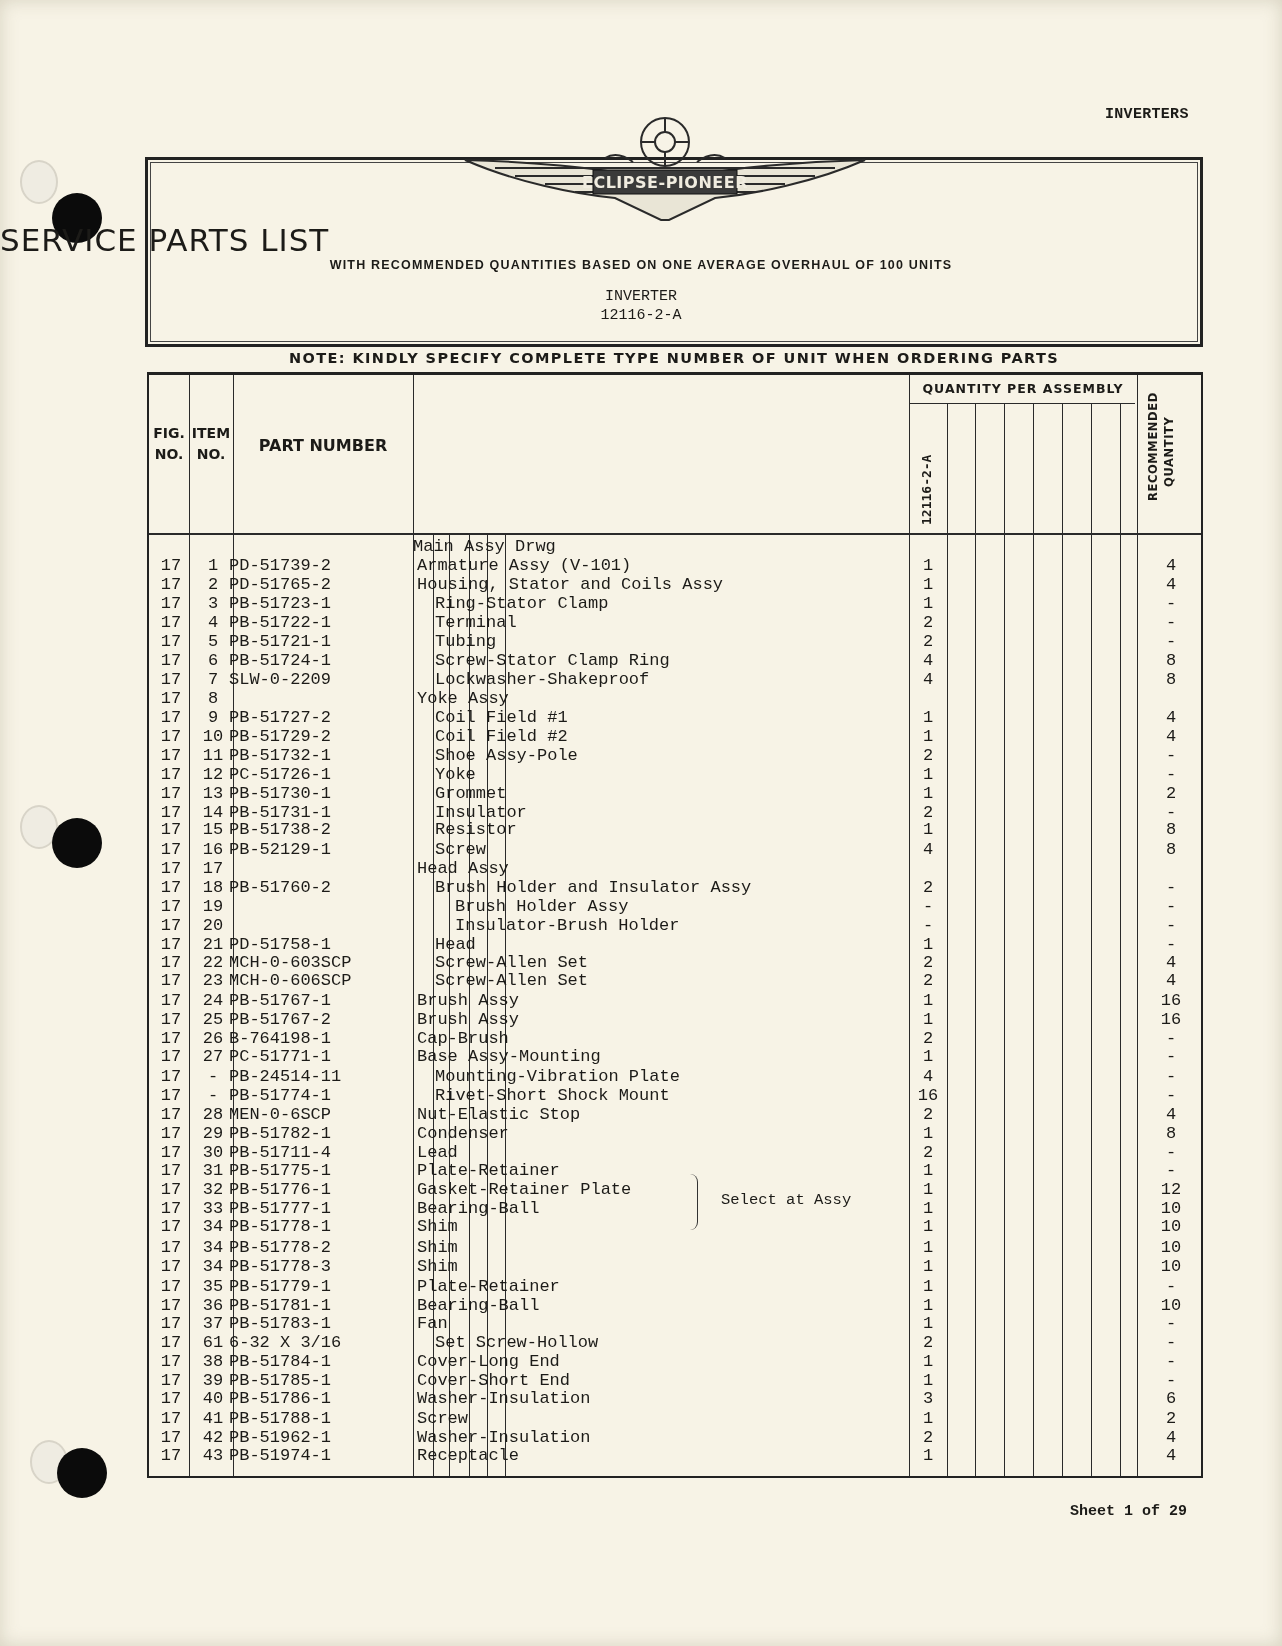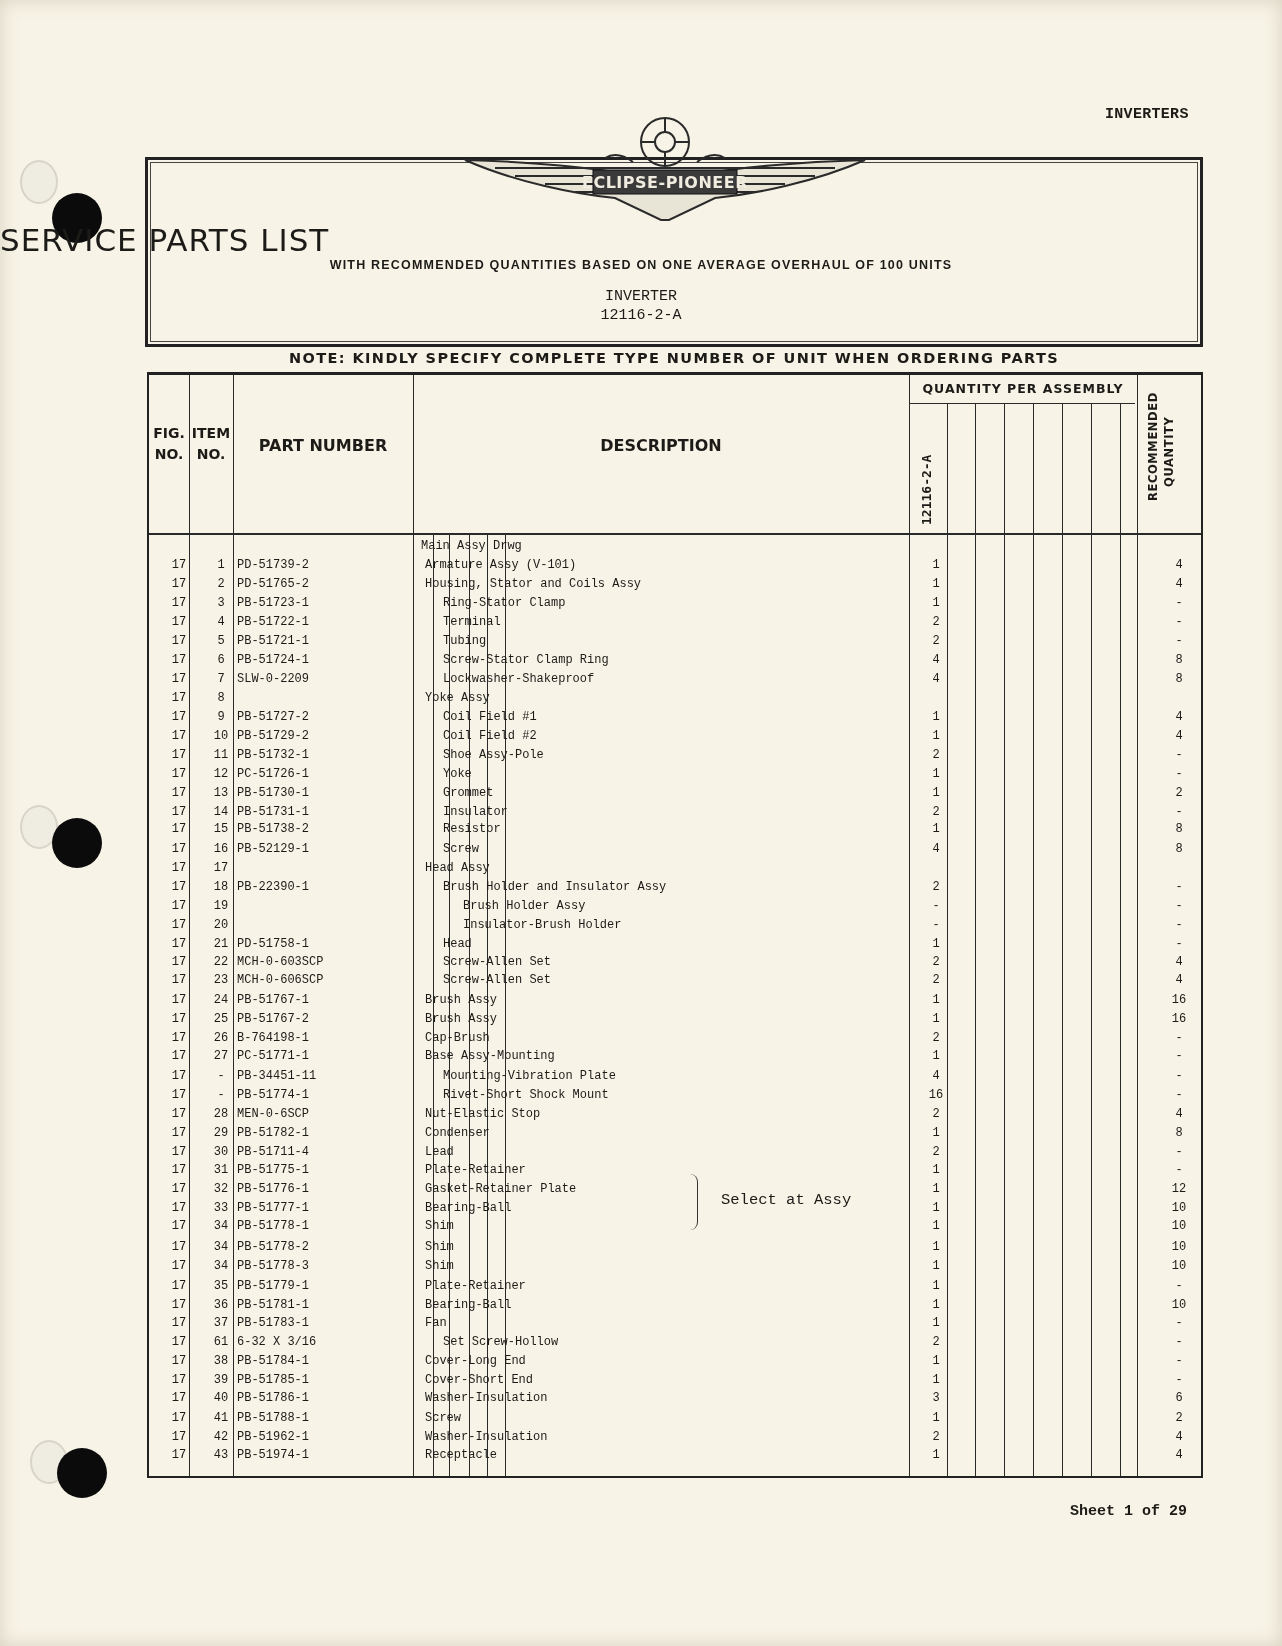--- a/index.html
+++ b/index.html
@@ -48,21 +48,21 @@
   .vline { position: absolute; top: 0; bottom: 0; width: 0; border-left: 1.5px solid #2a2a2a; }
   .hline { position: absolute; left: 0; right: 0; height: 0; border-top: 2px solid #2a2a2a; }
   .hdr {
     position: absolute; font-family: "DejaVu Sans", sans-serif; font-weight: bold; font-size: 16px;
     text-align: center; line-height: 21px;
   }
   .qpa-head { position: absolute; font-family: "DejaVu Sans", sans-serif; font-weight: bold; font-size: 12.5px; letter-spacing: 1px; text-align: center; }
   .rot { position: absolute; transform-origin: left top; transform: rotate(-90deg); white-space: nowrap; }
 
   .rows { position: absolute; left: 0; top: 166px; width: 100%; }
-  .row { position: absolute; left: 8px; width: 100%; height: 19px; font-size: 12px; line-height: 19px; }
+  .row { position: absolute; left: 0; width: 100%; height: 19px; font-size: 17px; line-height: 19px; }
   .c { position: absolute; white-space: pre; }
   .c-fig { left: 4px; width: 36px; text-align: center; }
   .c-item { left: 44px; width: 40px; text-align: center; }
   .c-part { left: 80px; }
   .c-desc { left: 268px; }
   .c-qty { left: 764px; width: 30px; text-align: center; }
   .c-rec { left: 997px; width: 50px; text-align: center; }
   .select-note { position: absolute; left: 572px; font-size: 15.5px; }
   .brace { position: absolute; left: 540px; width: 8px; border-right: 1.5px solid #333; border-radius: 0 8px 8px 0; }
 
@@ -134,21 +134,20 @@
 
   <div class="hdr" style="left:0;width:40px;top:48px;font-size:14px">
     <div>FIG.</div>
       <div>NO.</div>
   </div>
   <div class="hdr" style="left:40px;width:44px;top:48px;font-size:14px">
     <div>ITEM</div>
       <div>NO.</div>
   </div>
   <div class="hdr" style="left:84px;width:180px;top:60px">PART NUMBER</div>
-  <div class="hdr" style="left:264px;width:496px;top:60px">DESCRIPTION</div>
   <div class="qpa-head" style="left:760px;width:228px;top:6px">QUANTITY PER ASSEMBLY</div>
   <div class="rot" style="left:770px;top:150px;font-family:'DejaVu Sans Mono',monospace;font-size:13px;font-weight:bold">12116-2-A</div>
   <div class="rot" style="left:996px;top:126px;font-family:'DejaVu Sans',sans-serif;font-size:11.5px;font-weight:bold;letter-spacing:0.6px;line-height:16px">
     <div>RECOMMENDED</div>
     <div style="padding-left:14px">QUANTITY</div>
   </div>
 
   <div class="rows">
     <div class="row" style="top:-4px">
       <span class="c c-desc" style="left:264px">Main Assy Drwg</span>
@@ -286,21 +285,21 @@
           <span class="c c-fig">17</span>
           <span class="c c-item">17</span>
           <span class="c c-part"></span>
           <span class="c c-desc" style="left: 268px;">Head Assy</span>
           <span class="c c-qty"></span>
           <span class="c c-rec"></span>
         </div>
         <div class="row" style="top: 337px;">
           <span class="c c-fig">17</span>
           <span class="c c-item">18</span>
-          <span class="c c-part">PB-22390-1</span>
+          <span class="c c-part">PB-51760-2</span>
           <span class="c c-desc" style="left: 286px;">Brush Holder and Insulator Assy</span>
           <span class="c c-qty">2</span>
           <span class="c c-rec">-</span>
         </div>
         <div class="row" style="top: 356px;">
           <span class="c c-fig">17</span>
           <span class="c c-item">19</span>
           <span class="c c-part"></span>
           <span class="c c-desc" style="left: 306px;">Brush Holder Assy</span>
           <span class="c c-qty">-</span>
@@ -366,21 +365,21 @@
           <span class="c c-fig">17</span>
           <span class="c c-item">27</span>
           <span class="c c-part">PC-51771-1</span>
           <span class="c c-desc" style="left: 268px;">Base Assy-Mounting</span>
           <span class="c c-qty">1</span>
           <span class="c c-rec">-</span>
         </div>
         <div class="row" style="top: 526px;">
           <span class="c c-fig">17</span>
           <span class="c c-item">-</span>
-          <span class="c c-part">PB-34451-11</span>
+          <span class="c c-part">PB-24514-11</span>
           <span class="c c-desc" style="left: 286px;">Mounting-Vibration Plate</span>
           <span class="c c-qty">4</span>
           <span class="c c-rec">-</span>
         </div>
         <div class="row" style="top: 545px;">
           <span class="c c-fig">17</span>
           <span class="c c-item">-</span>
           <span class="c c-part">PB-51774-1</span>
           <span class="c c-desc" style="left: 286px;">Rivet-Short Shock Mount</span>
           <span class="c c-qty">16</span>

